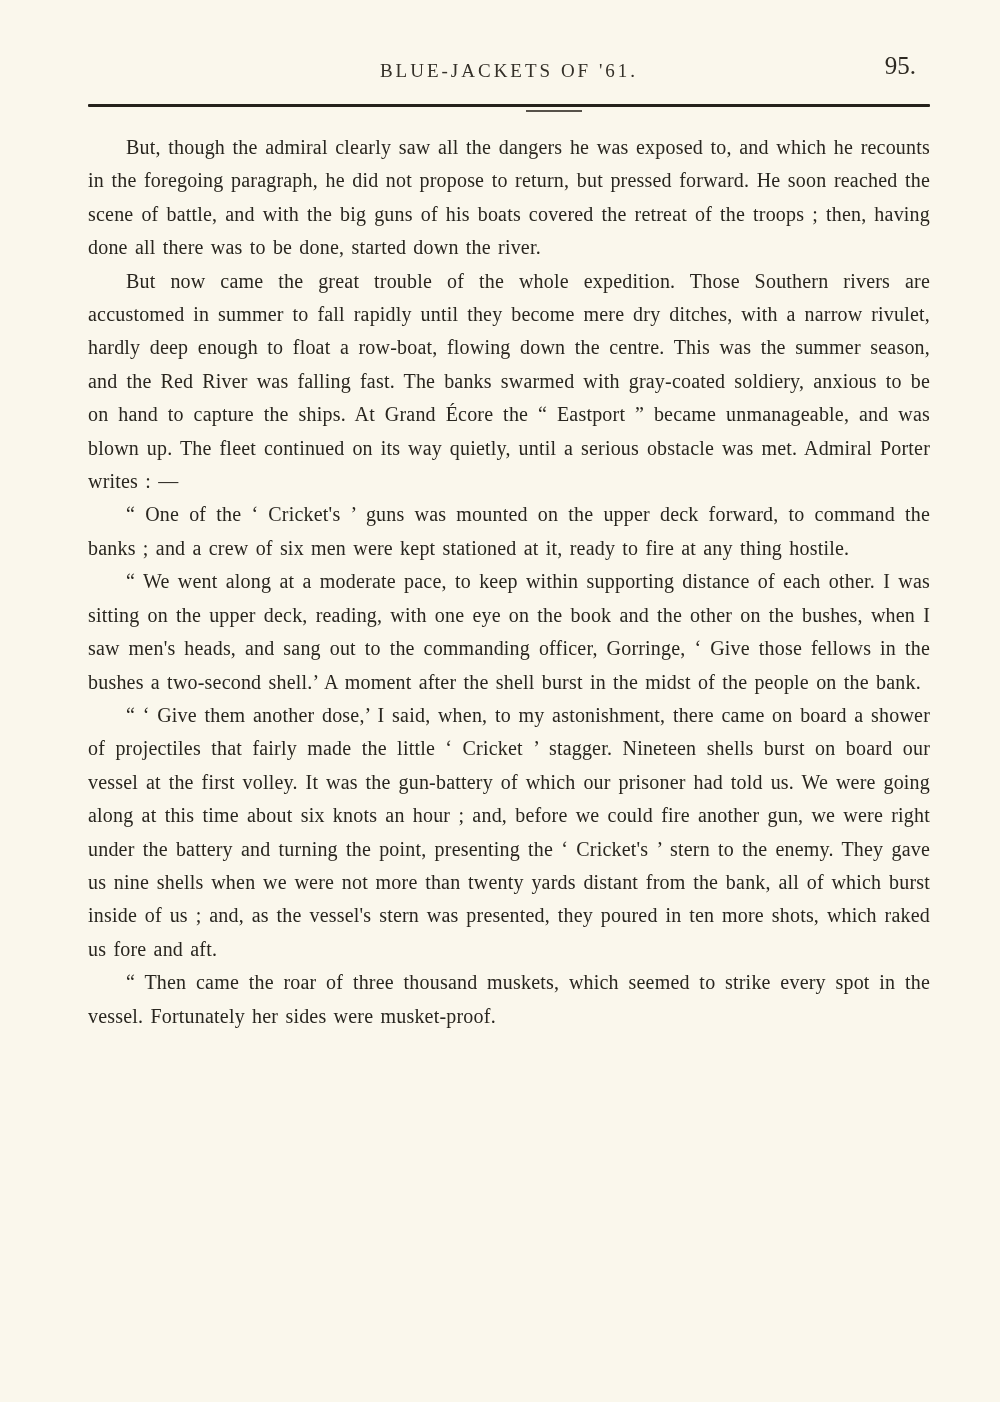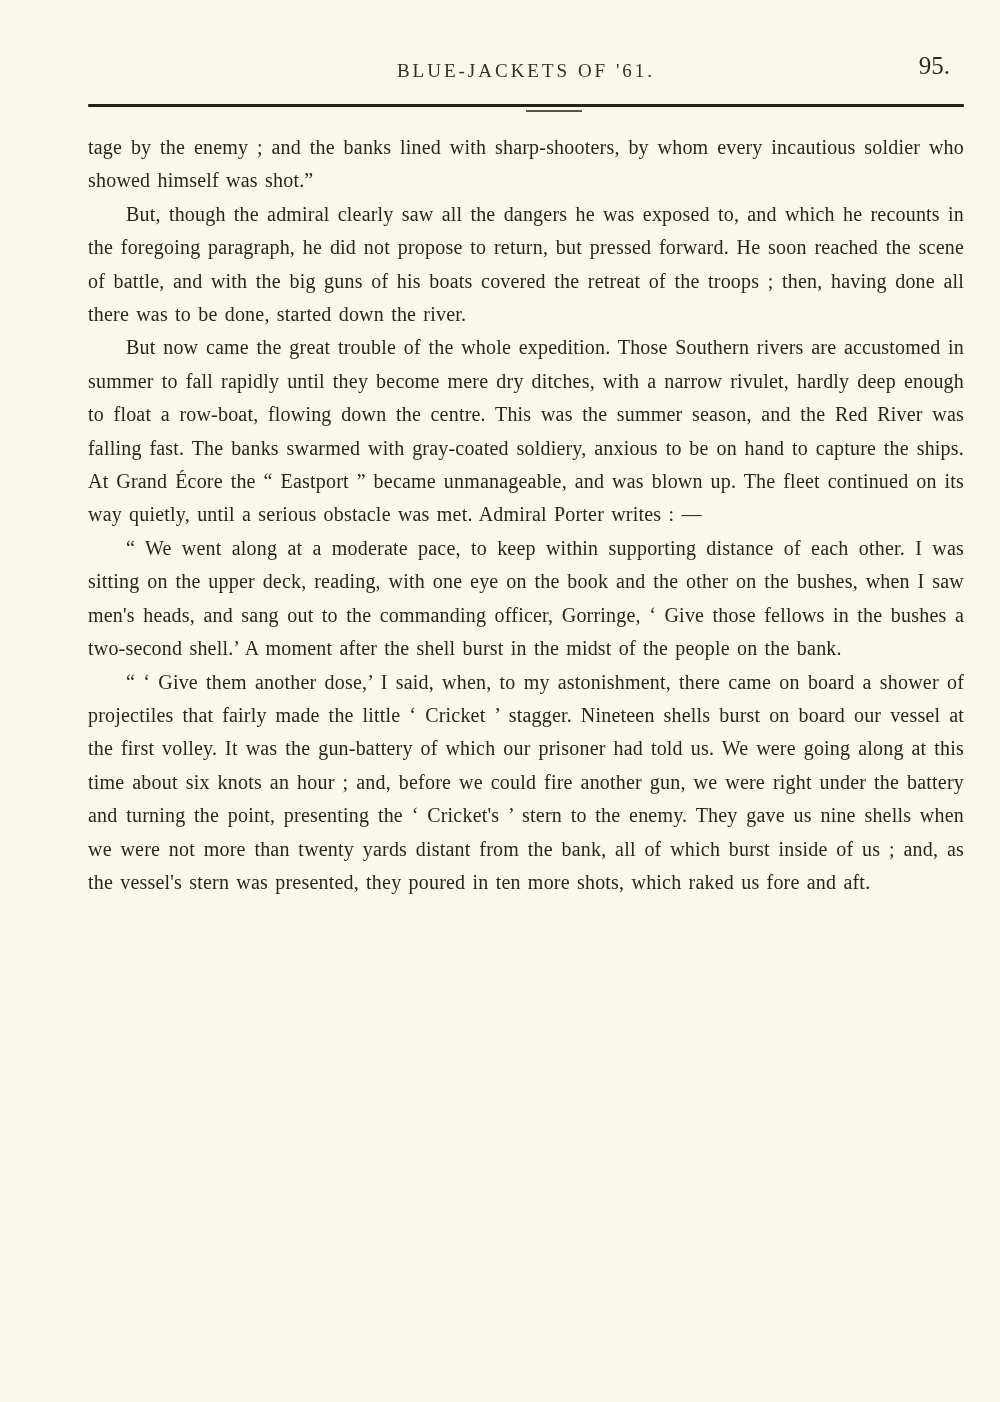--- a/index.html
+++ b/index.html
@@ -7,21 +7,21 @@
   body {
     width: 1000px;
     height: 1402px;
     background: #faf7ec;
     font-family: "Liberation Serif", "DejaVu Serif", serif;
     color: #29261f;
     overflow: hidden;
     position: relative;
   }
   .page {
-    padding: 60px 36px 0 88px;
+    padding: 60px 70px 0 88px;
   }
   .header {
     position: relative;
     height: 34px;
   }
   .header-title {
     text-align: center;
     font-size: 19px;
     letter-spacing: 3px;
     color: #343028;
@@ -71,19 +71,20 @@
 
 <div class="page">
   <div class="header">
     <div class="header-title">BLUE-JACKETS OF '61.</div>
     <div class="page-number">95.</div>
   </div>
 
   <div class="rule"></div>
 
   <div class="body-text">
-    <p>tage by the enemy ; and the banks lined with sharp-shooters, by whom every incautious soldier who showed himself was shot.”</p>
     <p class="indent">But, though the admiral clearly saw all the dangers he was exposed to, and which he recounts in the foregoing paragraph, he did not propose to return, but pressed forward.  He soon reached the scene of battle, and with the big guns of his boats covered the retreat of the troops ; then, having done all there was to be done, started down the river.</p>
     <p class="indent">But now came the great trouble of the whole expedition.  Those Southern rivers are accustomed in summer to fall rapidly until they become mere dry ditches, with a narrow rivulet, hardly deep enough to float a row-boat, flowing down the centre.  This was the summer season, and the Red River was falling fast.  The banks swarmed with gray-coated soldiery, anxious to be on hand to capture the ships.  At Grand Écore the “ Eastport ” became unmanageable, and was blown up.  The fleet continued on its way quietly, until a serious obstacle was met.  Admiral Porter writes : —</p>
+    <p class="indent">“ One of the ‘ Cricket's ’ guns was mounted on the upper deck forward, to command the banks ; and a crew of six men were kept stationed at it, ready to fire at any thing hostile.</p>
     <p class="indent">“ We went along at a moderate pace, to keep within supporting distance of each other.  I was sitting on the upper deck, reading, with one eye on the book and the other on the bushes, when I saw men's heads, and sang out to the commanding officer, Gorringe, ‘ Give those fellows in the bushes a two-second shell.’  A moment after the shell burst in the midst of the people on the bank.</p>
     <p class="indent">“ ‘ Give them another dose,’ I said, when, to my astonishment, there came on board a shower of projectiles that fairly made the little ‘ Cricket ’ stagger.  Nineteen shells burst on board our vessel at the first volley.  It was the gun-battery of which our prisoner had told us.  We were going along at this time about six knots an hour ; and, before we could fire another gun, we were right under the battery and turning the point, presenting the ‘ Cricket's ’ stern to the enemy.  They gave us nine shells when we were not more than twenty yards distant from the bank, all of which burst inside of us ; and, as the vessel's stern was presented, they poured in ten more shots, which raked us fore and aft.</p>
+    <p class="indent">“ Then came the roar of three thousand muskets, which seemed to strike every spot in the vessel.  Fortunately her sides were musket-proof.</p>
   </div>
 </div>
 
 </body></html>

